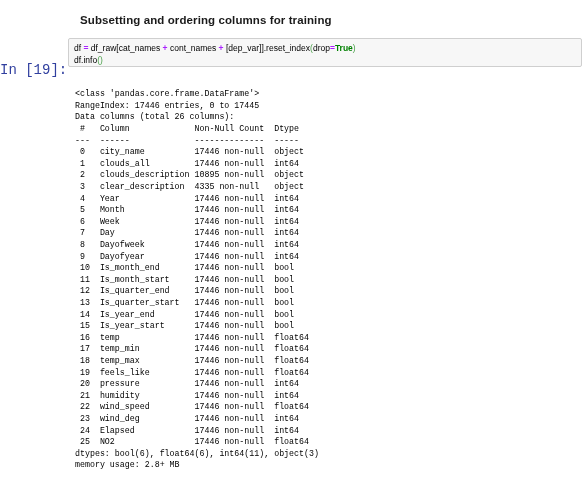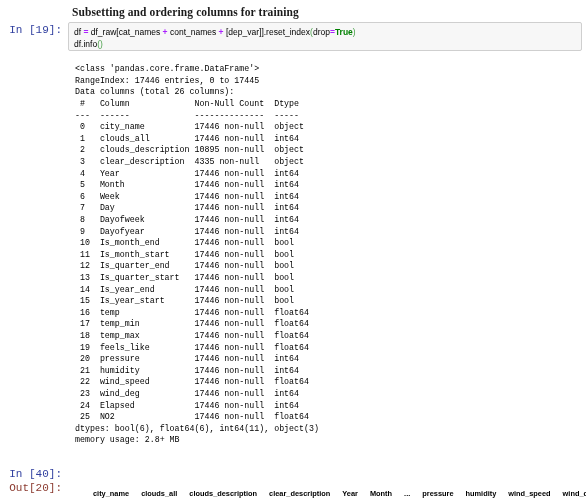--- a/index.html
+++ b/index.html
@@ -17,47 +17,48 @@
   .notebook {
     width: 586px;
     position: relative;
   }
 
   
   .md-cell {
     padding: 6px 0 4px 0;
   }
   .md-heading {
-    margin: 0;
+    margin: 8px;
     padding-left: 72px;
     font-size: 11.5px;
     font-weight: bold;
     letter-spacing: 0.1px;
     color: #1a1a1a;
-    font-family: Liberation Serif, serif;
+    font-family: Liberation Sans, sans-serif;
   }
 
   
   .cell {
     display: flex;
     align-items: flex-start;
     width: 586px;
   }
   .prompt {
     width: 62px;
     min-width: 62px;
     text-align: right;
     padding-right: 6px;
     padding-top: 2px;
     font-family: "Liberation Mono", monospace;
-    font-size: 11px;
+    font-size: 14px;
     line-height: 12px;
     color: #303F9F;
     white-space: nowrap;
     user-select: none;
+    margin-top: 24px;
   }
   .prompt.out {
     color: #8B3A2F;
   }
   .prompt.empty {
     color: transparent;
   }
 
   
   .input-wrap {

